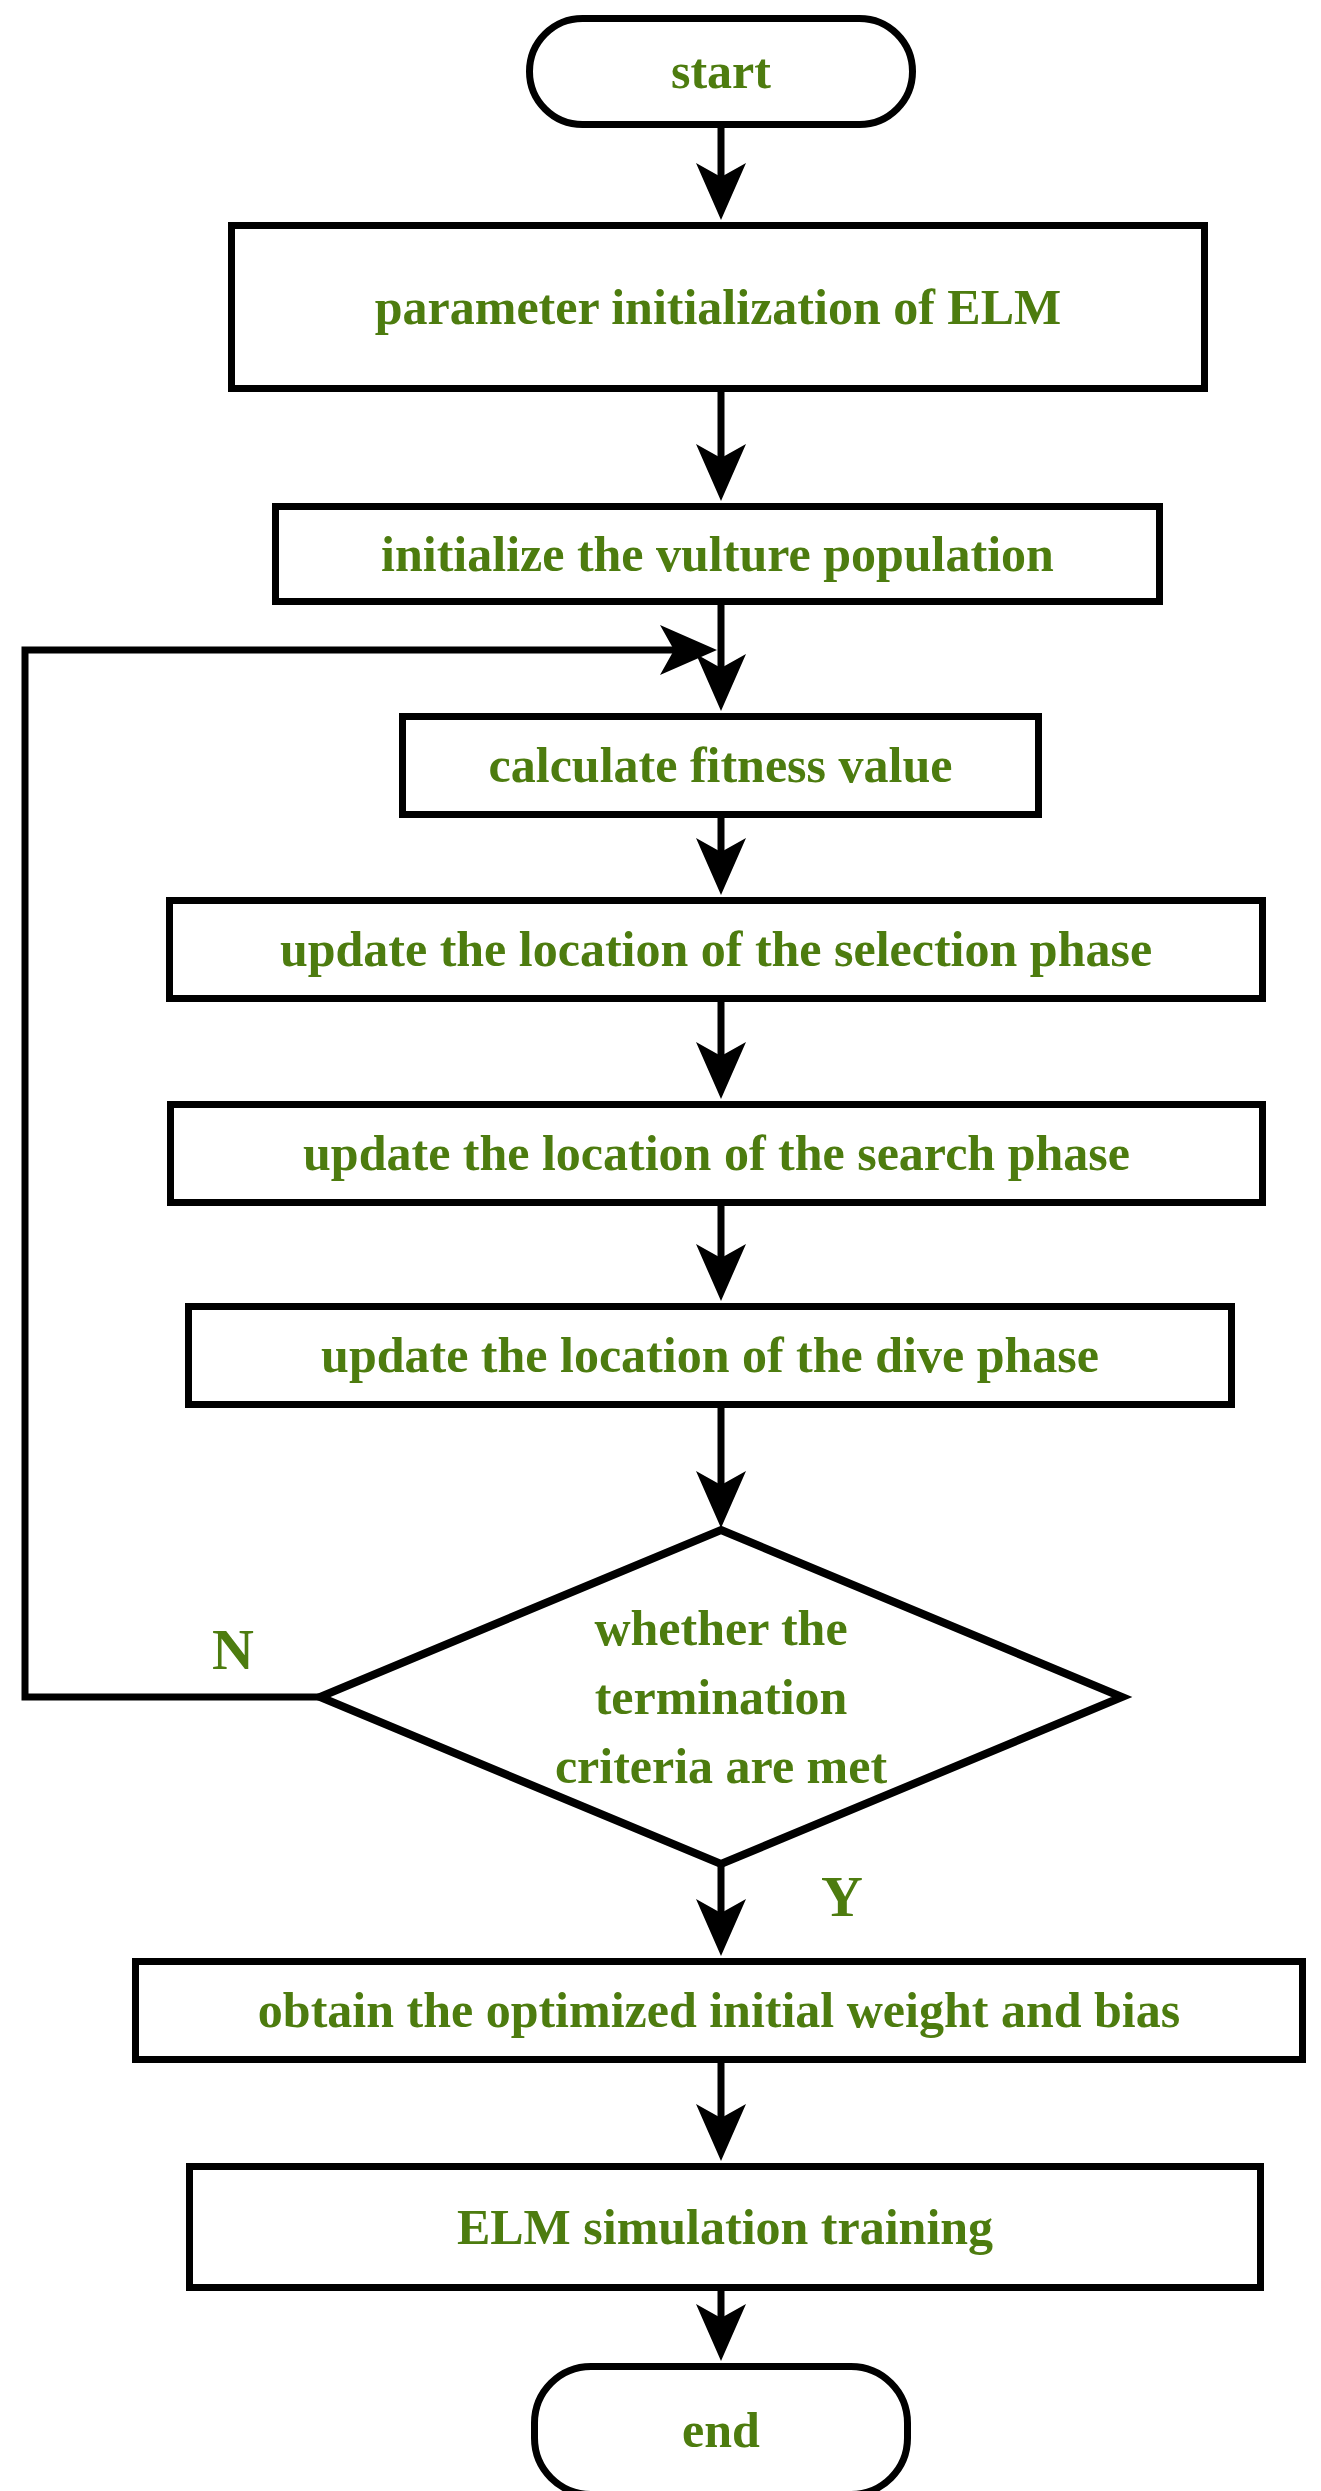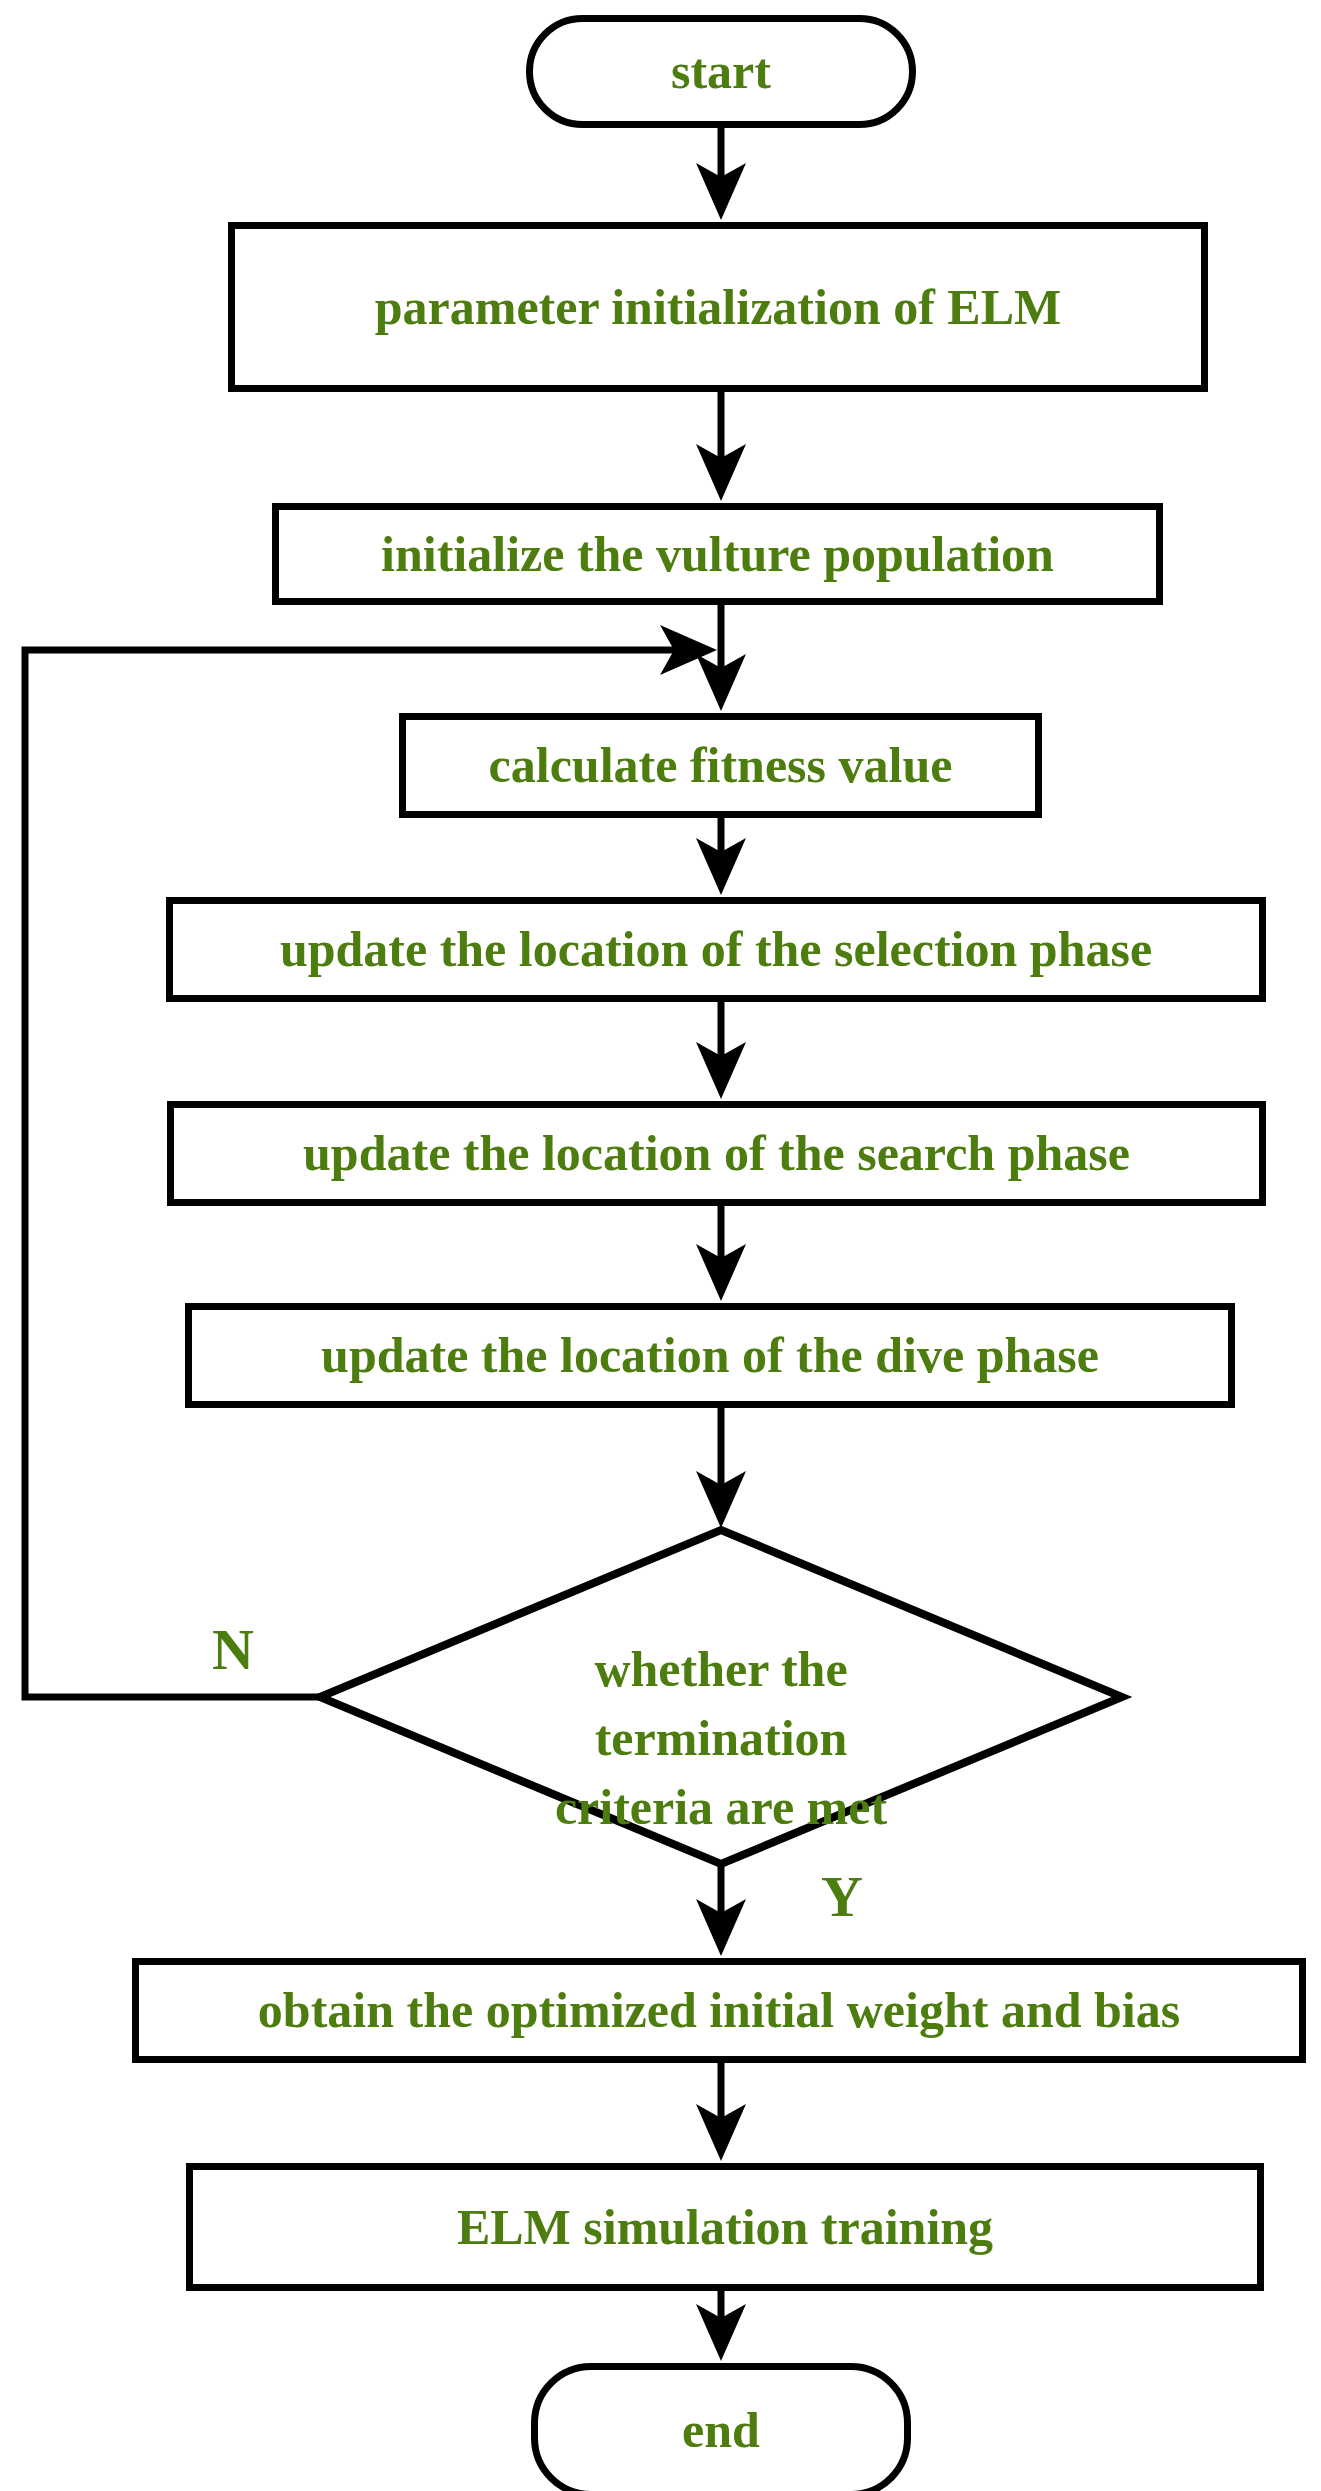--- a/index.html
+++ b/index.html
@@ -20,21 +20,21 @@
     background:#ffffff;
     border:7px solid #000000;
     box-sizing:border-box;
     font-size:50px;line-height:1.3;
     white-space:nowrap;
   }
   .terminal{border-radius:60px;}
   .multiline{white-space:normal;flex-direction:column;line-height:1.4;gap:39px;}
   .decision-label{
     position:absolute;z-index:3;
-    display:flex;flex-direction:column;align-items:center;justify-content:flex-end;
+    display:flex;flex-direction:column;align-items:center;justify-content:center;
     text-align:center;background:transparent;border:none;
     font-size:50px;line-height:1.38;
   }
   .edge-label{
     position:absolute;z-index:3;
     font-size:58px;line-height:1;
     transform:translate(-50%,-50%);
   }
   
   #node-start        {left:526px;top:15px;  width:390px;height:113px;}

